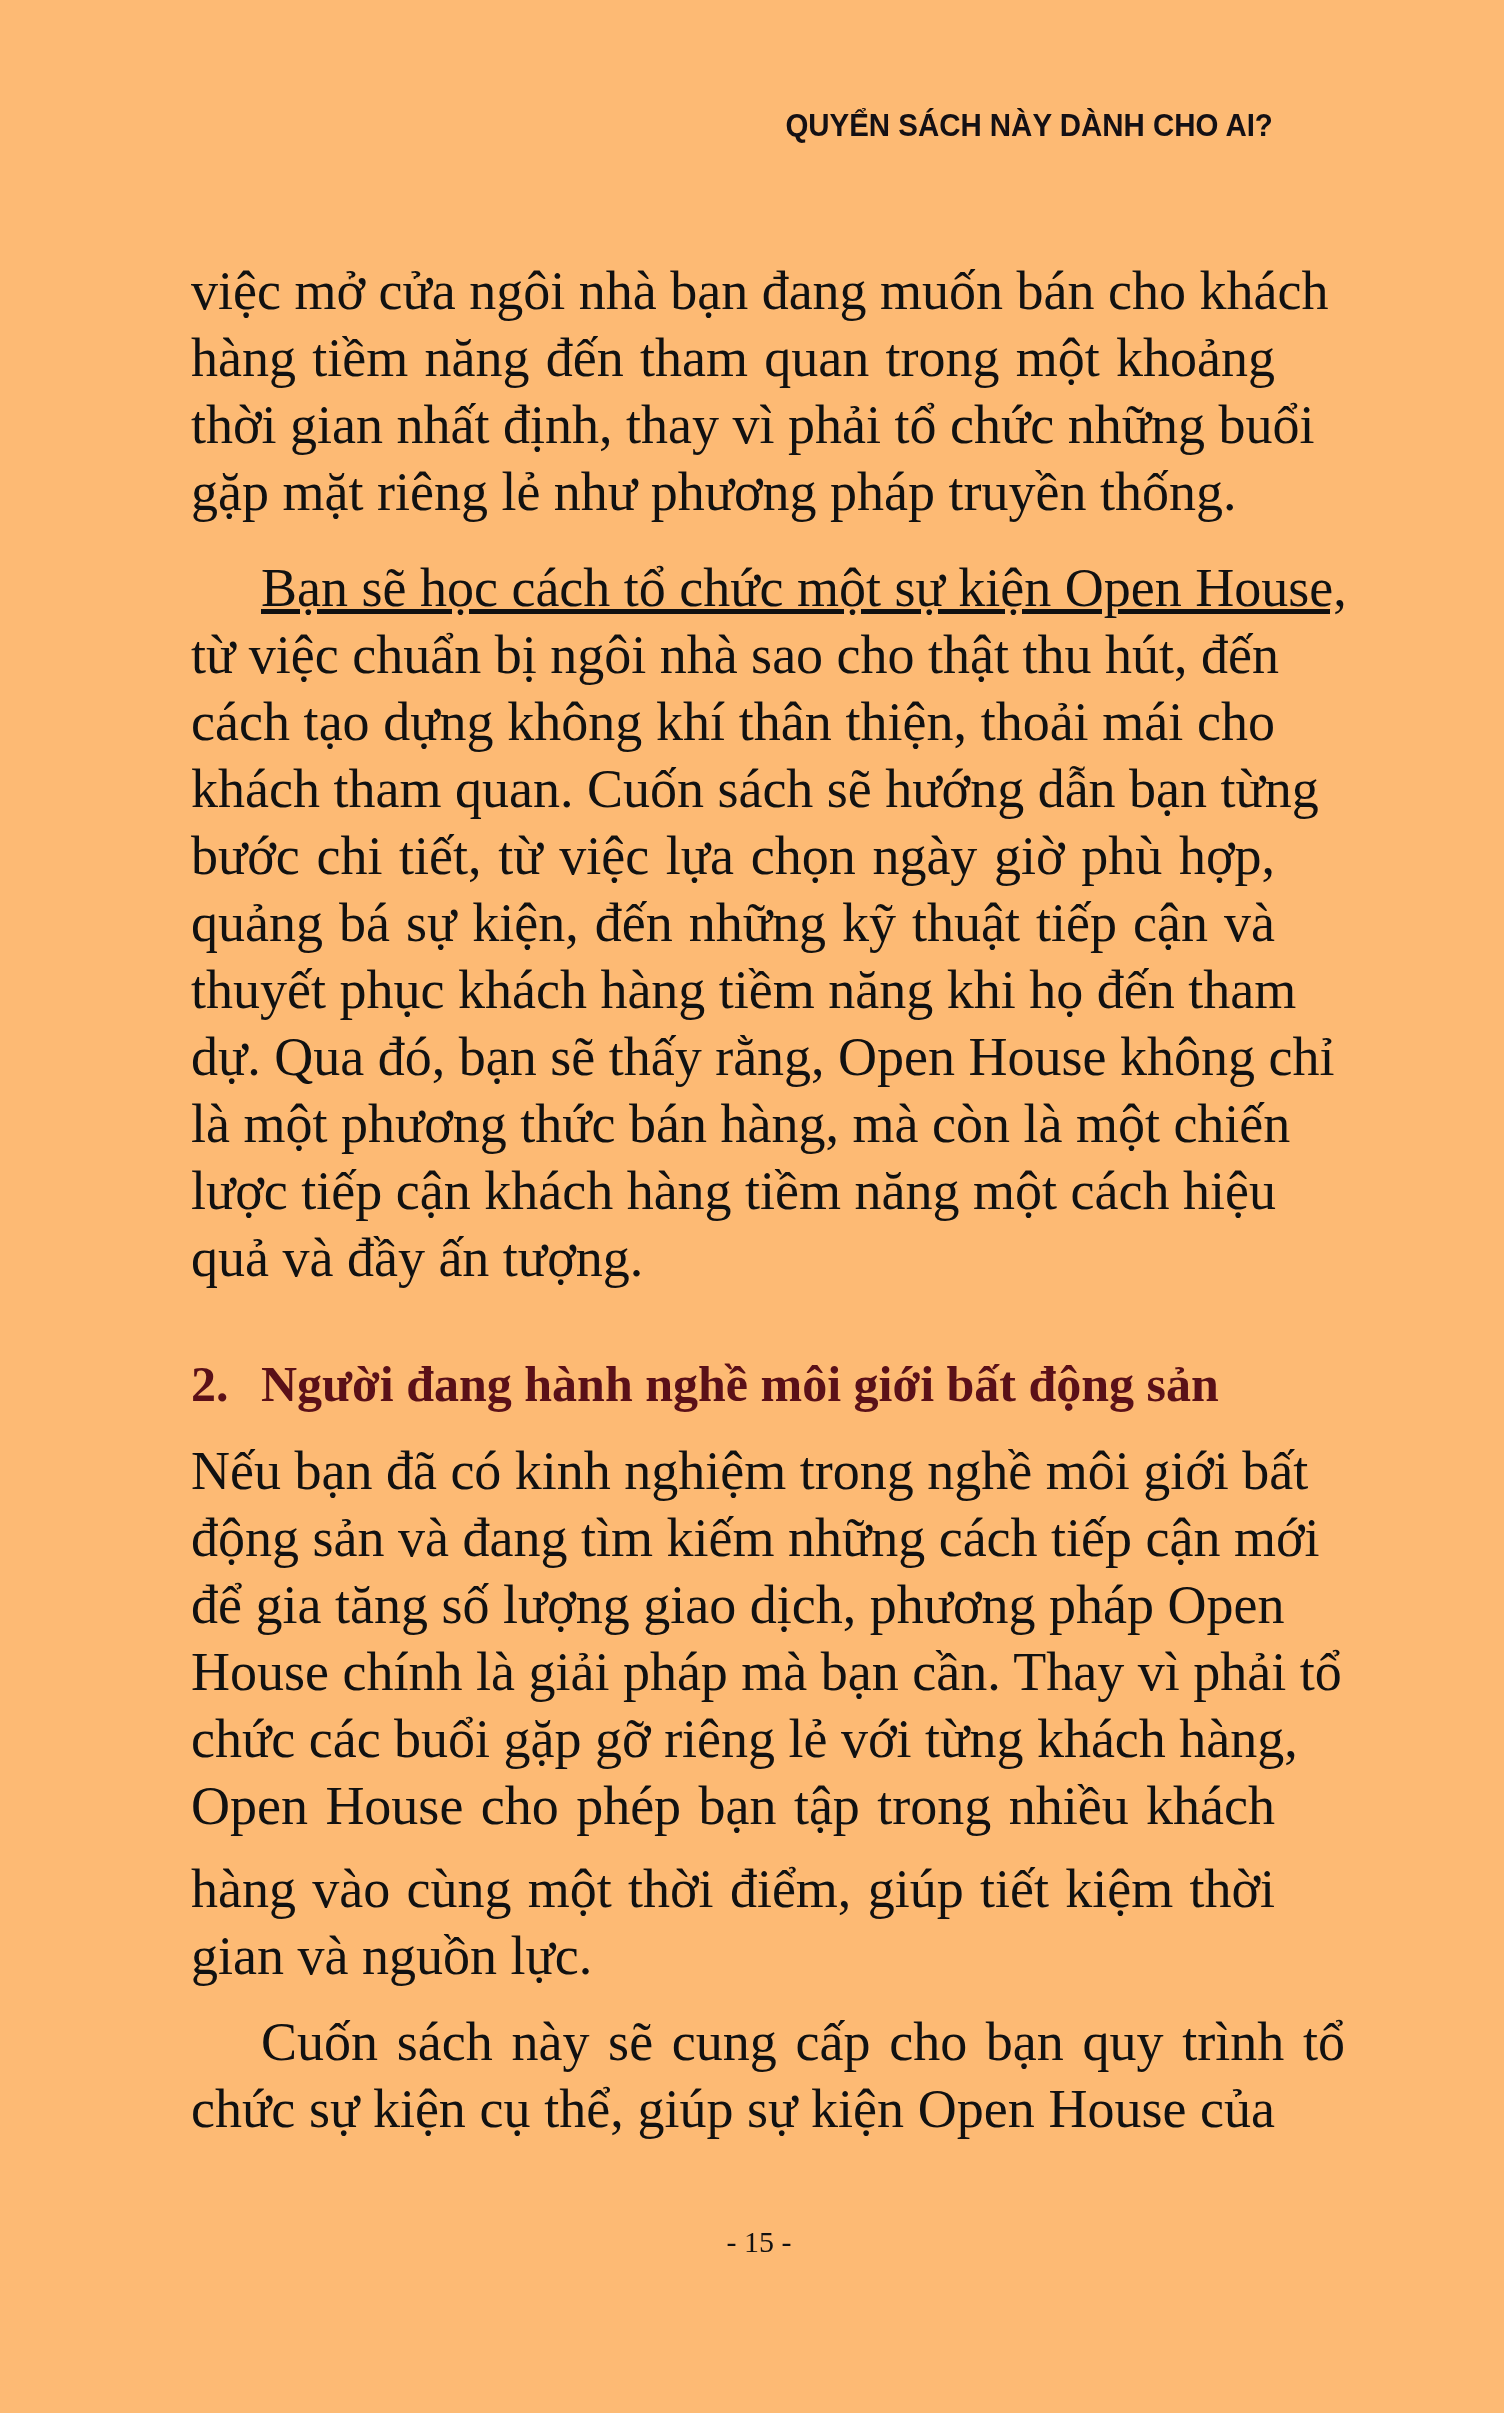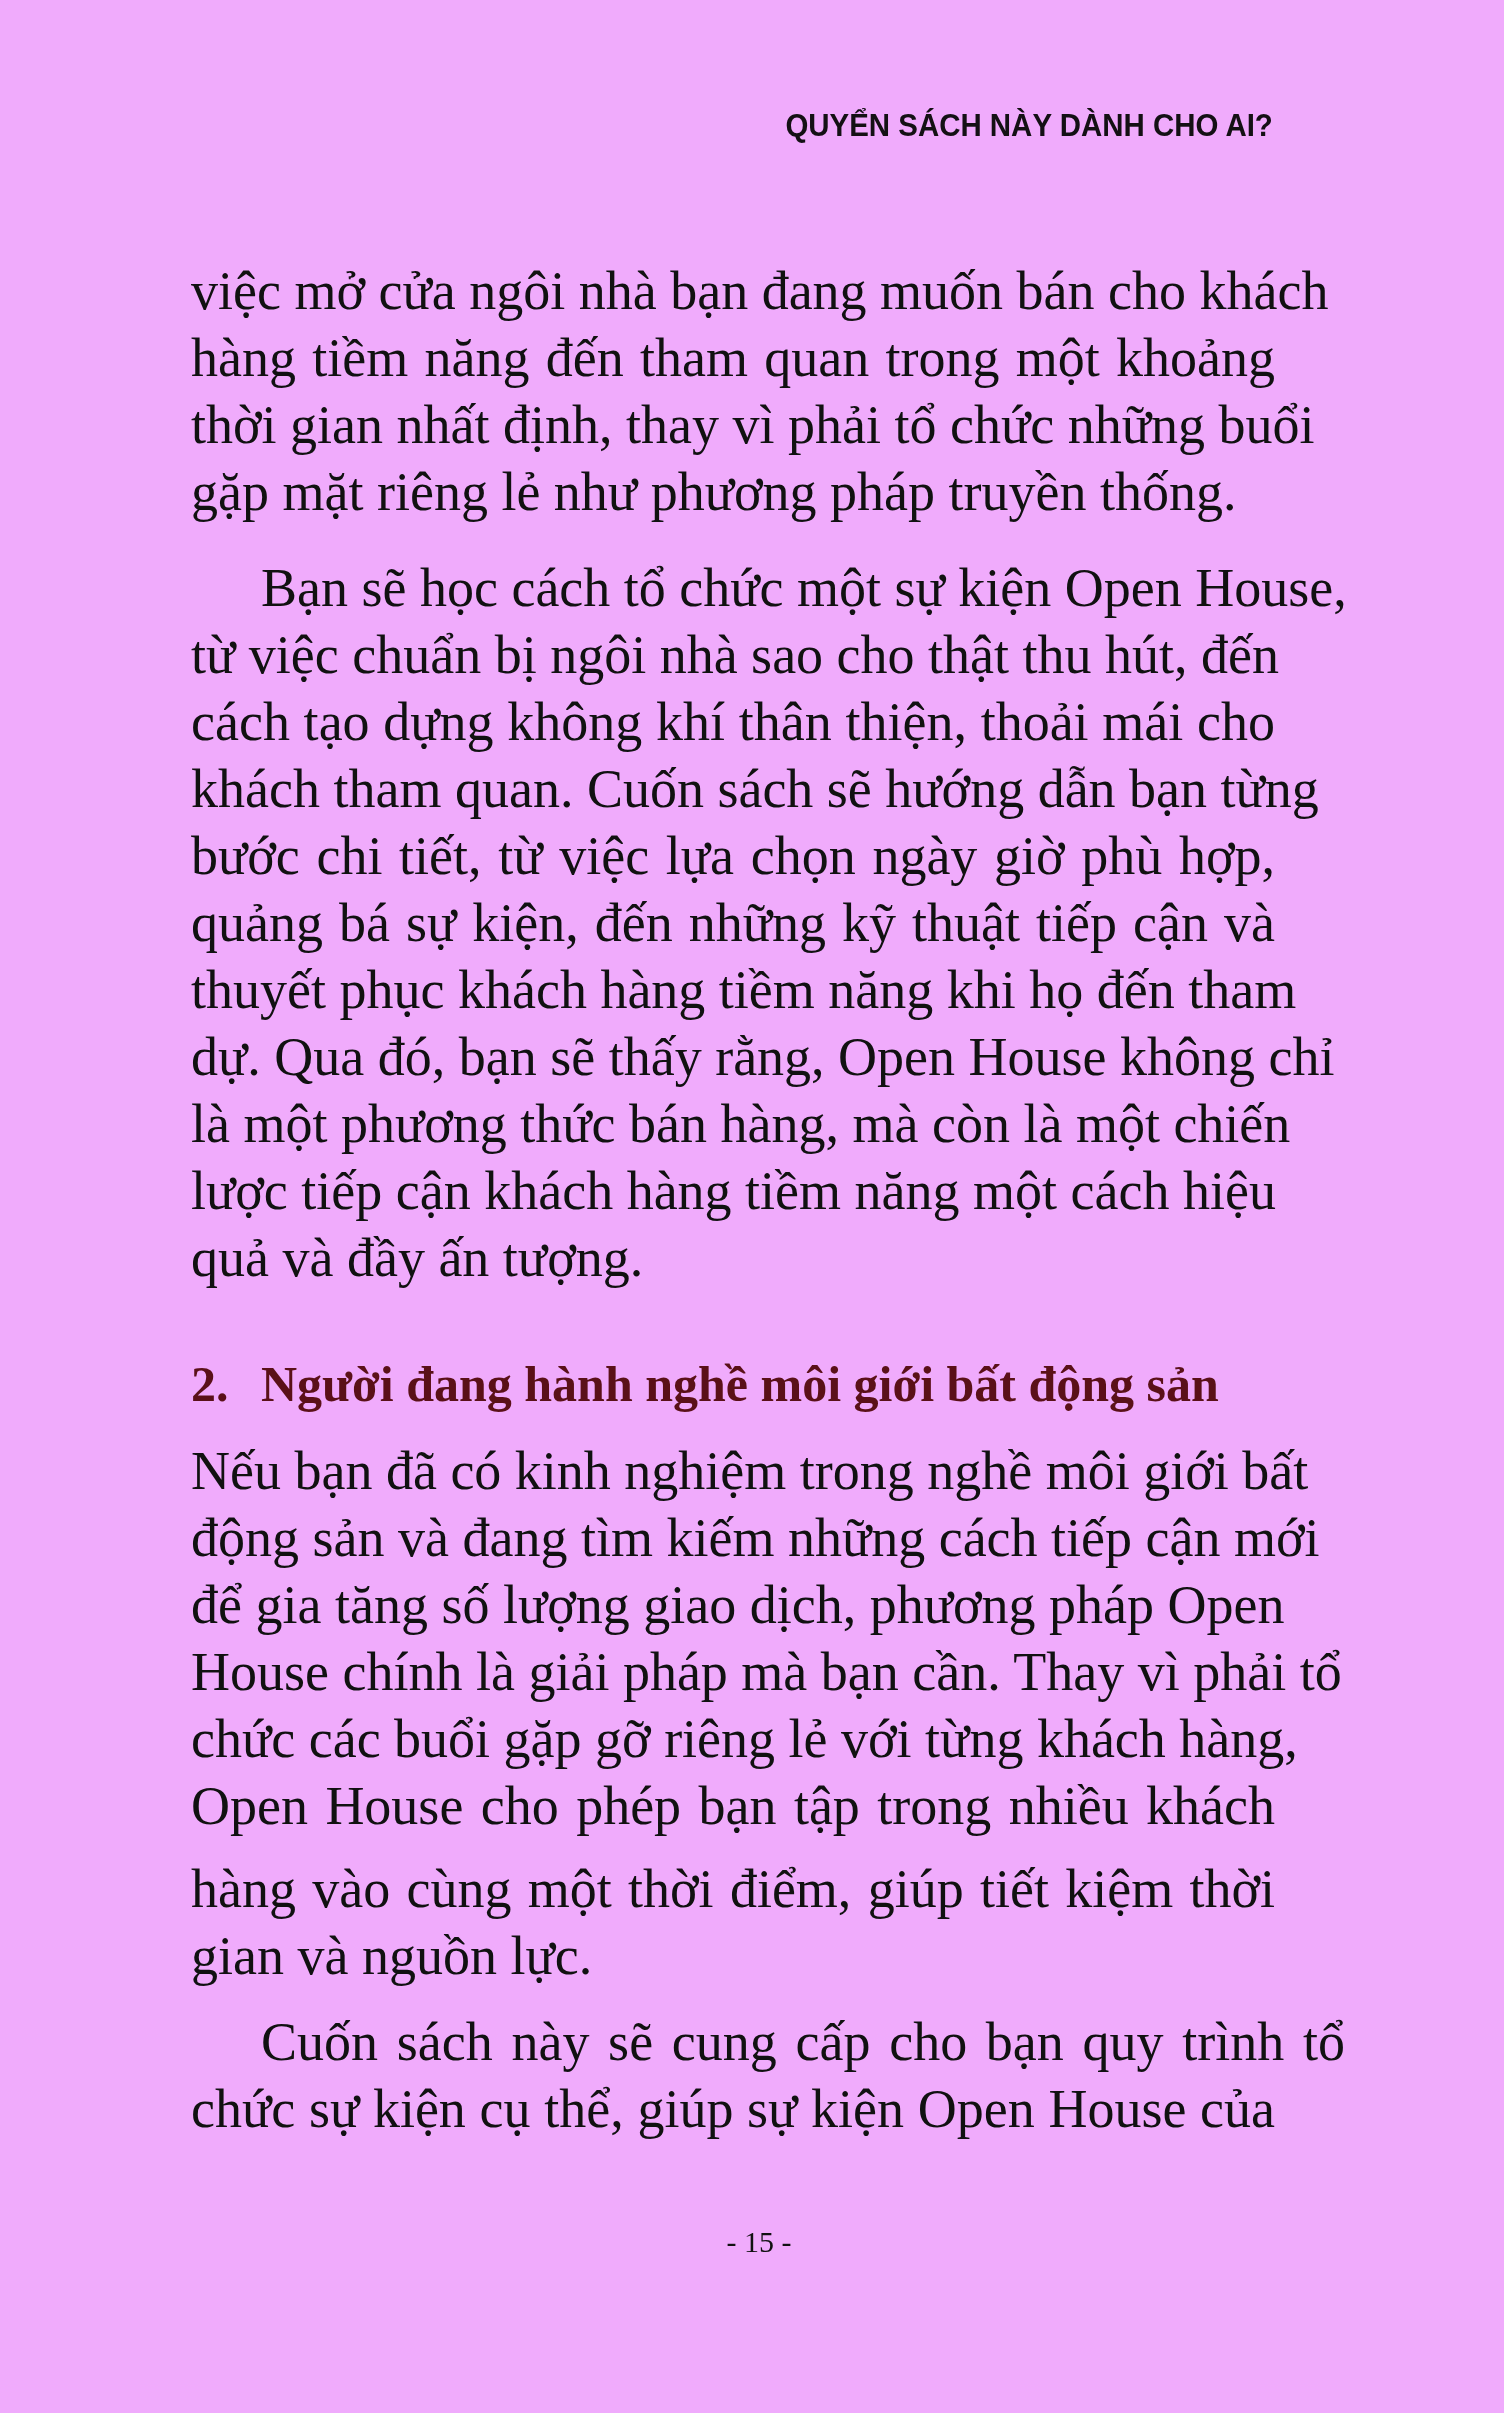--- a/index.html
+++ b/index.html
@@ -12,21 +12,21 @@
     height: 2413px;
     position: relative;
     overflow: hidden;
     color: #111111;
   }
   .page {
     position: absolute;
     left: 0; top: 0;
     width: 1505px;
     height: 2413px;
-    background: #f0abfc;
+    background: #fdba74;
   }
   .running-header {
     position: absolute;
     top: 107px;
     right: 232px;
     font-family: "Liberation Sans", sans-serif;
     font-weight: bold;
     font-size: 32px;
     letter-spacing: 0px;
     color: #141014;
@@ -95,21 +95,21 @@
   <div class="running-header">QUYỂN SÁCH NÀY DÀNH CHO AI?</div>
 
   <div class="column para" id="para1">
     <div class="line" style="width: 1084px;">việc mở cửa ngôi nhà bạn đang muốn bán cho khách</div>
     <div class="line" style="width: 1084px;">hàng tiềm năng đến tham quan trong một khoảng</div>
     <div class="line" style="width: 1084px;">thời gian nhất định, thay vì phải tổ chức những buổi</div>
     <div class="line last" style="width: 1084px;">gặp mặt riêng lẻ như phương pháp truyền thống.</div>
   </div>
 
   <div class="column para" id="para2">
-    <div class="line indent" style="width: 1084px;">Bạn sẽ học cách tổ chức một sự kiện Open House,</div>
+    <div class="line indent" style="width: 1084px; text-decoration: underline;">Bạn sẽ học cách tổ chức một sự kiện Open House,</div>
     <div class="line" style="width: 1084px;">từ việc chuẩn bị ngôi nhà sao cho thật thu hút, đến</div>
     <div class="line" style="width: 1084px;">cách tạo dựng không khí thân thiện, thoải mái cho</div>
     <div class="line" style="width: 1084px;">khách tham quan. Cuốn sách sẽ hướng dẫn bạn từng</div>
     <div class="line" style="width: 1084px;">bước chi tiết, từ việc lựa chọn ngày giờ phù hợp,</div>
     <div class="line" style="width: 1084px;">quảng bá sự kiện, đến những kỹ thuật tiếp cận và</div>
     <div class="line" style="width: 1084px;">thuyết phục khách hàng tiềm năng khi họ đến tham</div>
     <div class="line" style="width: 1084px;">dự. Qua đó, bạn sẽ thấy rằng, Open House không chỉ</div>
     <div class="line" style="width: 1084px;">là một phương thức bán hàng, mà còn là một chiến</div>
     <div class="line" style="width: 1084px;">lược tiếp cận khách hàng tiềm năng một cách hiệu</div>
     <div class="line last" style="width: 1084px;">quả và đầy ấn tượng.</div>

